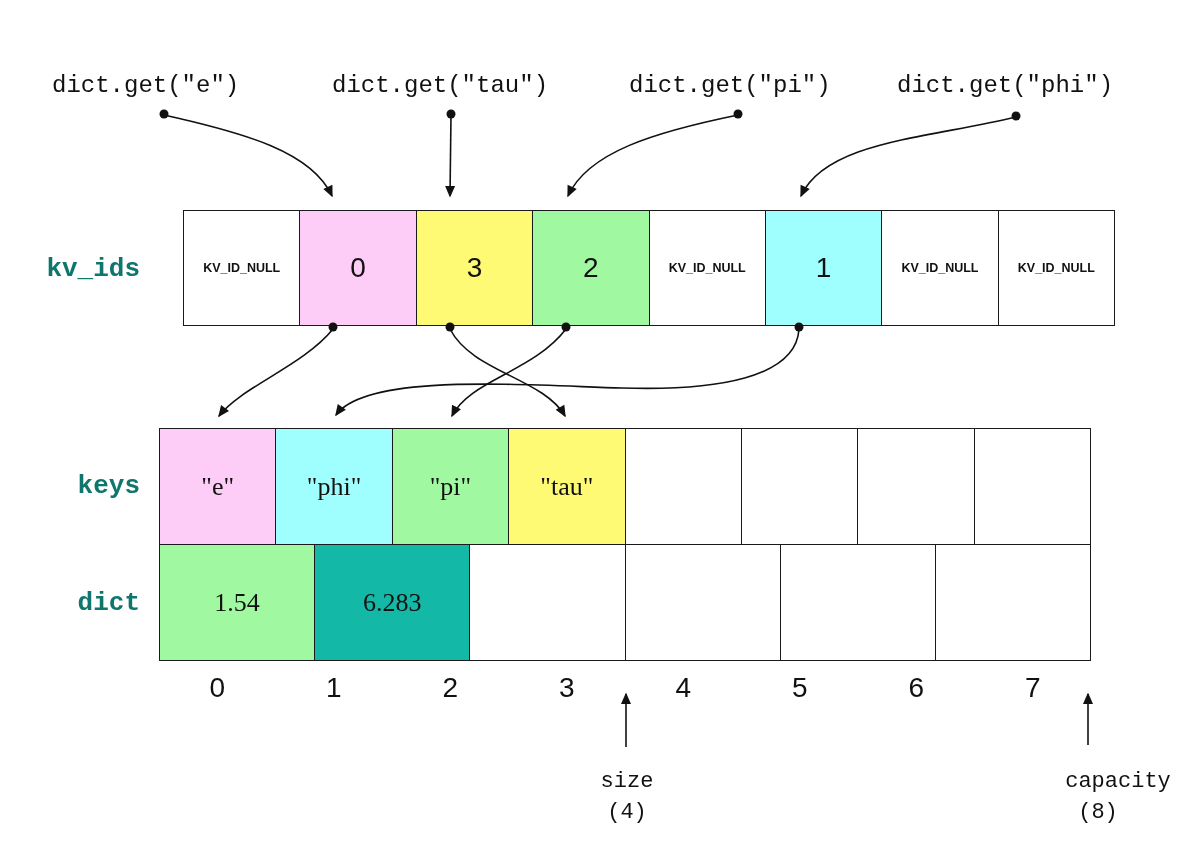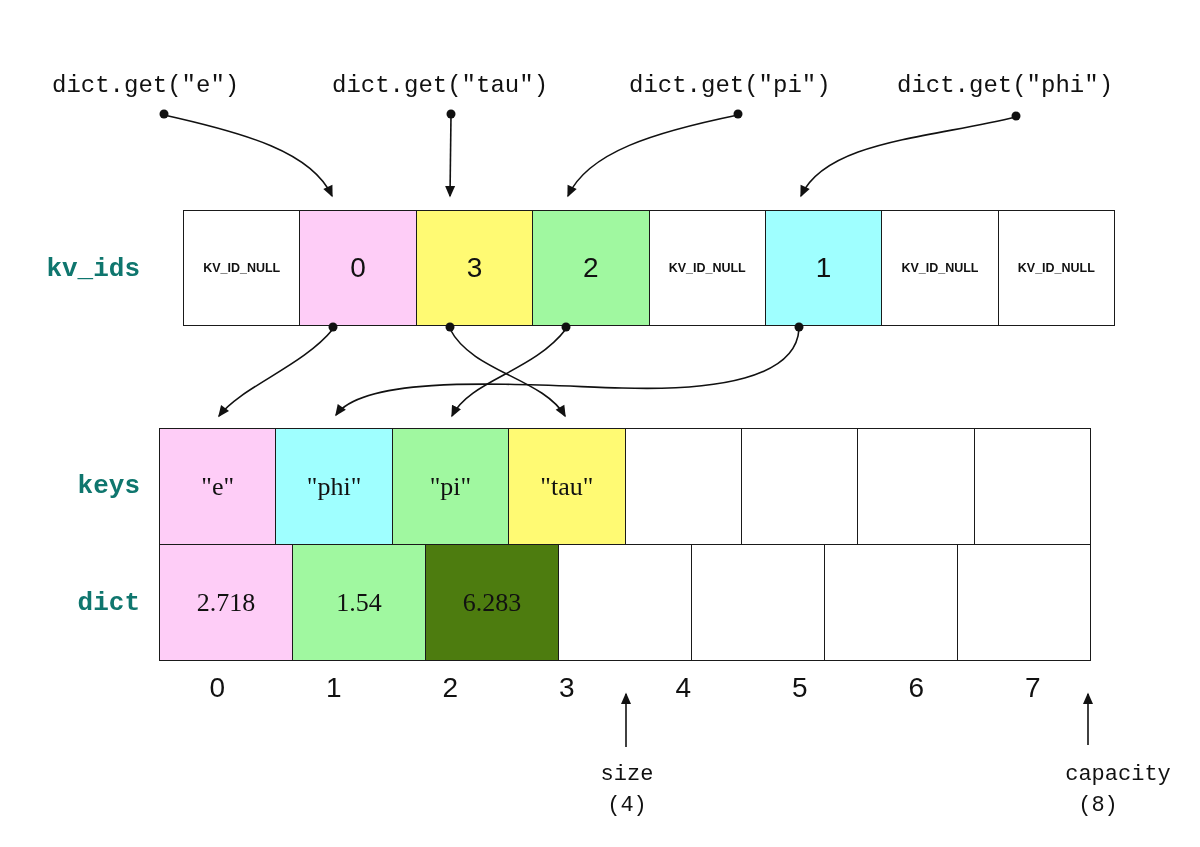--- a/index.html
+++ b/index.html
@@ -47,21 +47,21 @@
   }
   #entry-arrays .cell:last-child{border-right:none;}
 
   .index-label{
     position:absolute;top:672px;width:116.5px;text-align:center;
     font-size:28px;color:#111;font-family:"Liberation Sans",sans-serif;
   }
 
   .marker-text{
     position:absolute;text-align:center;color:#111;
-    font-family:"Liberation Mono",monospace;font-size:22px;white-space:pre;
+    font-family:"Liberation Mono",monospace;font-size:22px;white-space:pre;margin-top:7px;
   }
 
   #arrow-layer{position:absolute;left:0;top:0;width:1200px;height:847px;pointer-events:none;}
 </style>
 </head>
 <body>
 
 <div id="canvas">
 
   <div class="query-label" style="left:52px">dict.get("e")</div>
@@ -89,23 +89,22 @@
       <div class="cell" style="background-color: rgb(254, 205, 247);">"e"</div>
       <div class="cell" style="background-color: rgb(159, 255, 255);">"phi"</div>
       <div class="cell" style="background-color: rgb(160, 248, 160);">"pi"</div>
       <div class="cell" style="background-color: rgb(255, 250, 115);">"tau"</div>
       <div class="cell" style="background-color: rgb(255, 255, 255);"></div>
       <div class="cell" style="background-color: rgb(255, 255, 255);"></div>
       <div class="cell" style="background-color: rgb(255, 255, 255);"></div>
       <div class="cell" style="background-color: rgb(255, 255, 255);"></div>
     </div>
     <div class="subrow vals">
-      <div class="cell" style="background-color: rgb(254, 205, 247);">2.718</div>
       <div class="cell" style="background-color: rgb(160, 248, 160);">1.54</div>
-      <div class="cell" style="background-color: #4d7c0f;">6.283</div>
+      <div class="cell" style="background-color: #14b8a6;">6.283</div>
       <div class="cell" style="background-color: rgb(255, 255, 255);"></div>
       <div class="cell" style="background-color: rgb(255, 255, 255);"></div>
       <div class="cell" style="background-color: rgb(255, 255, 255);"></div>
       <div class="cell" style="background-color: rgb(255, 255, 255);"></div>
     </div>
   </div>
 
   <div class="index-label" style="left:159px">0</div>
   <div class="index-label" style="left:275.5px">1</div>
   <div class="index-label" style="left:392px">2</div>

